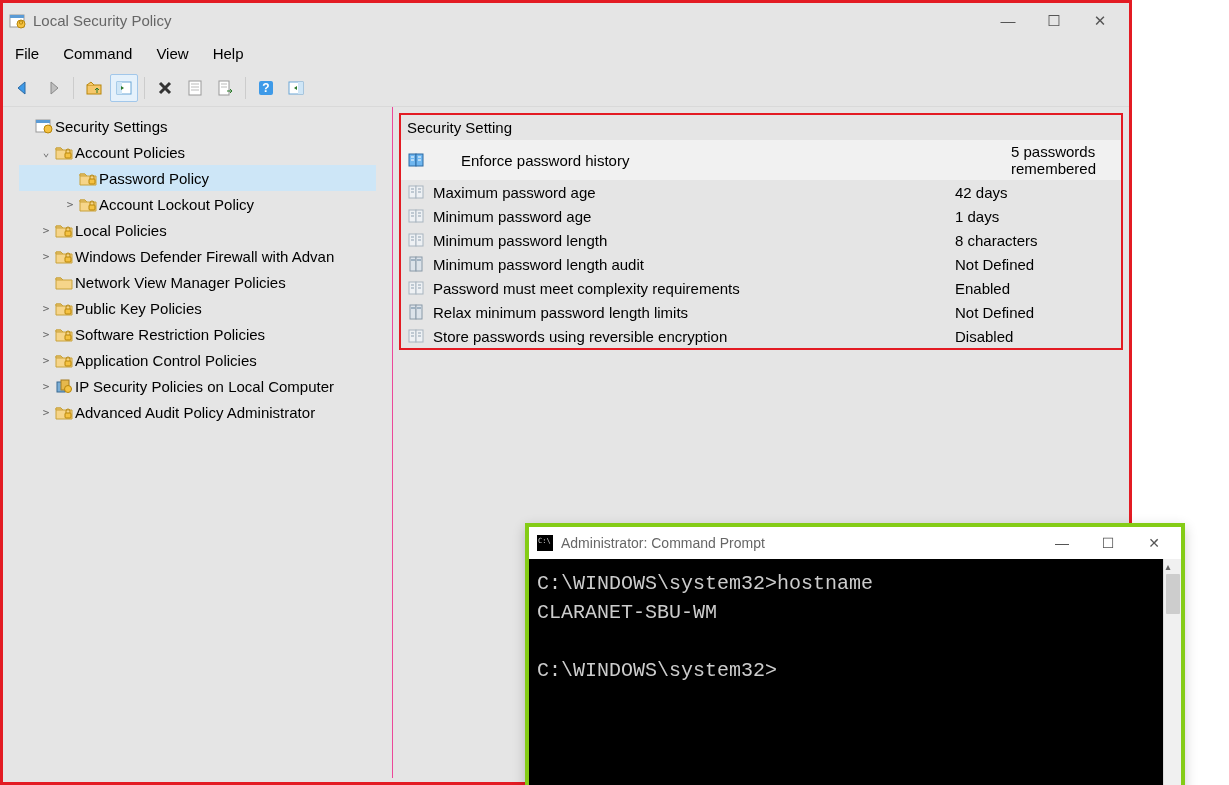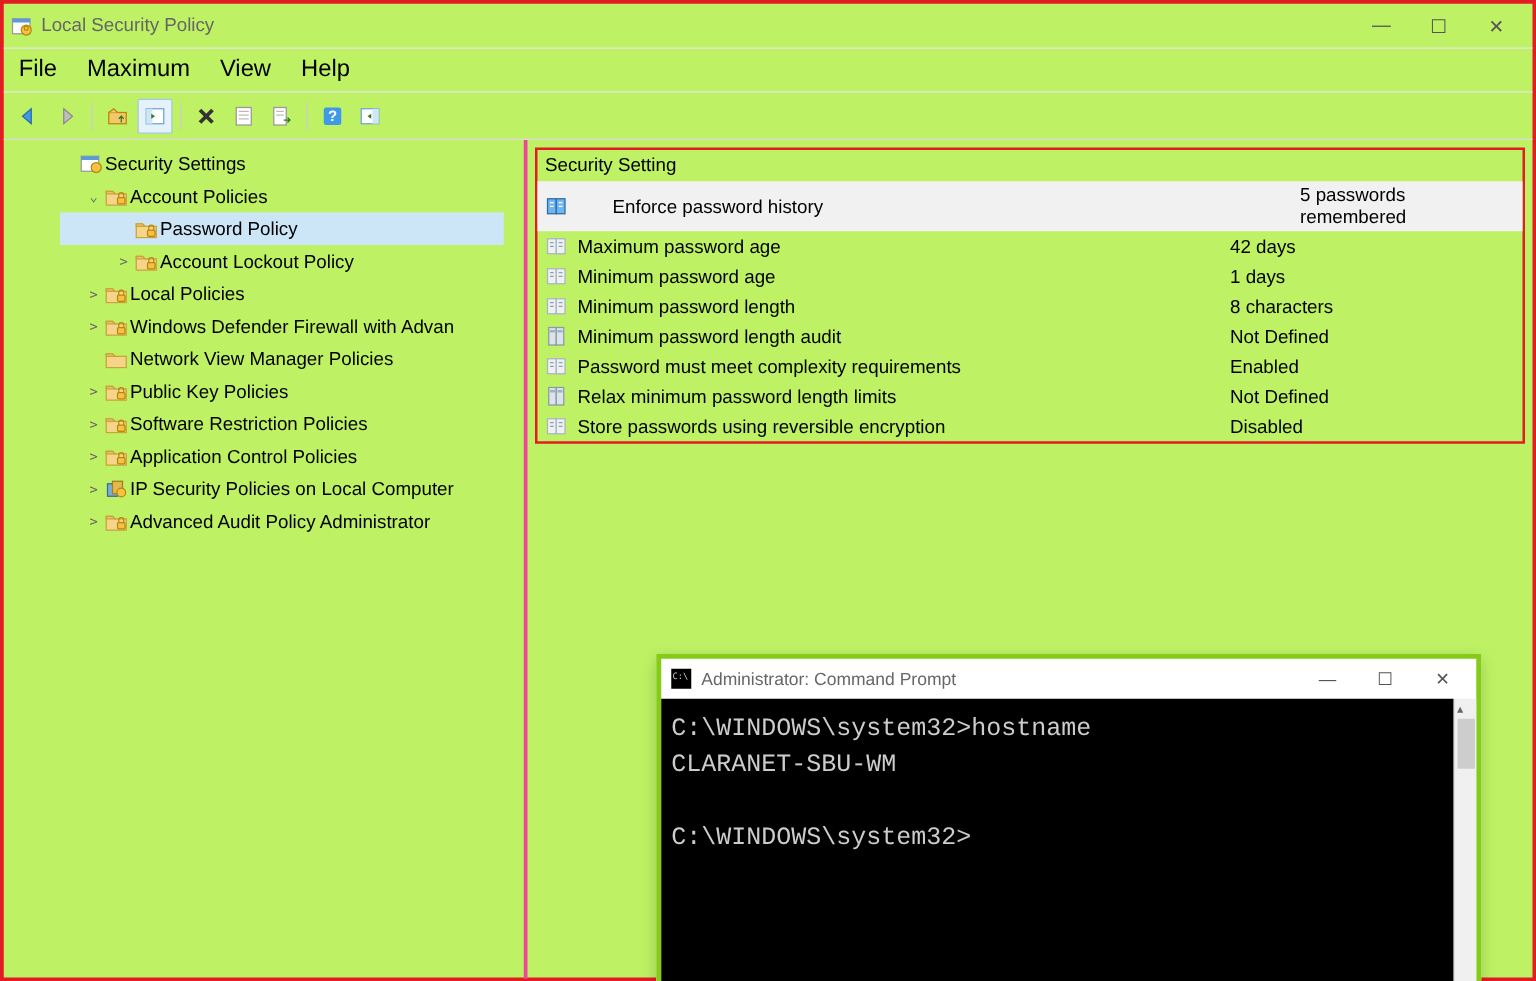--- a/index.html
+++ b/index.html
@@ -7,24 +7,24 @@
     font-family: "Segoe UI", Tahoma, sans-serif;
     font-size: 14px;
     background: #fff;
     width: 1229px;
     height: 785px;
     overflow: hidden;
     position: relative;
   }
   .outer-frame {
     border: 3px solid #e31b23;
-    width: 1229px;
+    width: 1132px;
     height: 785px;
     position: relative;
-    background: #bef264;
+    background: #e5e5e5;
   }
   
   .titlebar {
     display: flex;
     align-items: center;
     height: 36px;
     padding: 0 6px;
     border-bottom: 1px solid #e5e5e5;
     color: #666;
     font-size: 15px;
@@ -34,21 +34,21 @@
   .titlebar-icon {
     width: 18px; height: 18px; display:inline-block;
   }
   .win-controls { display:flex; gap:0;}
   .win-btn { width:46px; height:30px; display:flex; align-items:center; justify-content:center; color:#555;}
   
   .menubar {
     display:flex;
     gap: 24px;
     padding: 6px 10px 6px 12px;
-    font-size: 19px;
+    font-size: 15px;
     border-bottom:1px solid #e5e5e5;
   }
   .menubar span{ cursor:default;}
   
   .toolbar {
     display:flex;
     align-items:center;
     gap:2px;
     padding: 4px 6px;
     border-bottom:1px solid #d9d9d9;
@@ -62,25 +62,24 @@
   }
   .tbtn.sel { border:1px solid #a2c7ea; background:#e5f1fb;}
   .tsep { width:1px; height:22px; background:#ccc; margin:0 4px;}
   
   .split {
     display:flex;
     height: calc(100% - 36px - 34px - 38px);
   }
   .tree-pane {
     width: 390px;
-    border-right:3px solid #ec4899;
+    border-right:1px solid #ec4899;
     padding: 6px 16px;
     overflow:hidden;
     font-size:15px;
-    margin-left:29px;
   }
   .row { display:flex; align-items:center; height:26px; gap:2px;}
   .exp { width:14px; text-align:center; color:#666; font-size:11px; font-family:monospace;}
   .folder-ico { width:18px; height:16px; display:inline-block;}
   .row.sel { background:#cde6f7;}
   .row.sel .lbl{ }
   .ind1{ padding-left:0px;}
   .ind2{ padding-left:20px;}
   .ind3{ padding-left:44px;}
   
@@ -169,21 +168,21 @@
     </div>
     <div class="win-controls">
       <div class="win-btn">—</div>
       <div class="win-btn">☐</div>
       <div class="win-btn">✕</div>
     </div>
   </div>
 
   <div class="menubar">
     <span>File</span>
-    <span>Maximum</span>
+    <span>Command</span>
     <span>View</span>
     <span>Help</span>
   </div>
 
   <div class="toolbar">
     <div class="tbtn">
       <svg width="18" height="18" viewBox="0 0 18 18">
           <path d="M11 3 L4 9 L11 15 Z" fill="#3e9ae8" stroke="#2d6aa3"></path>
         </svg>
     </div>

